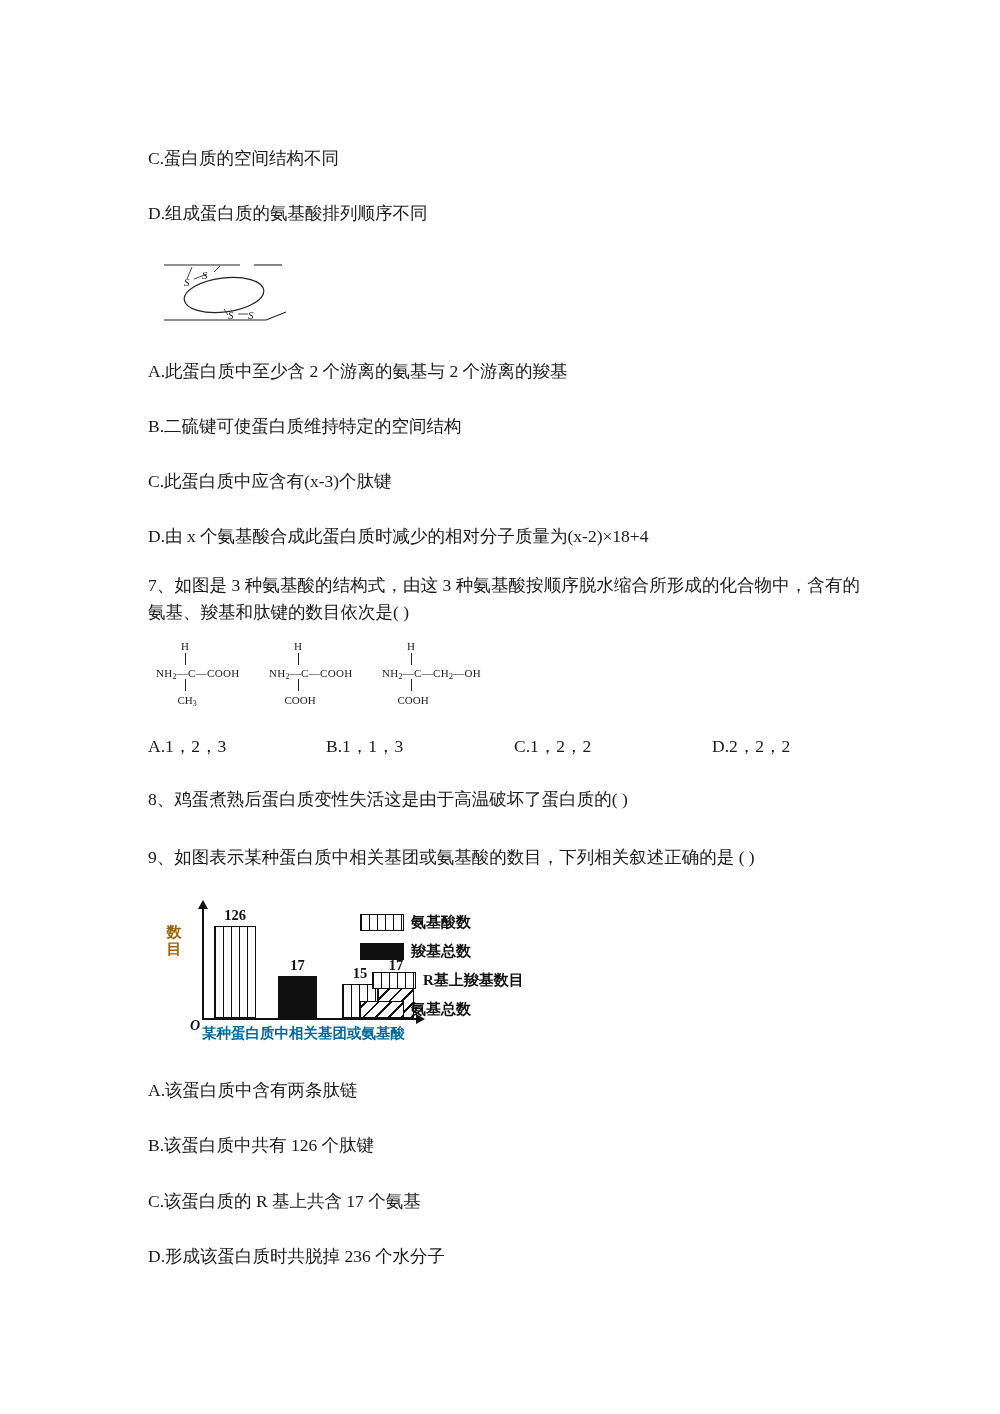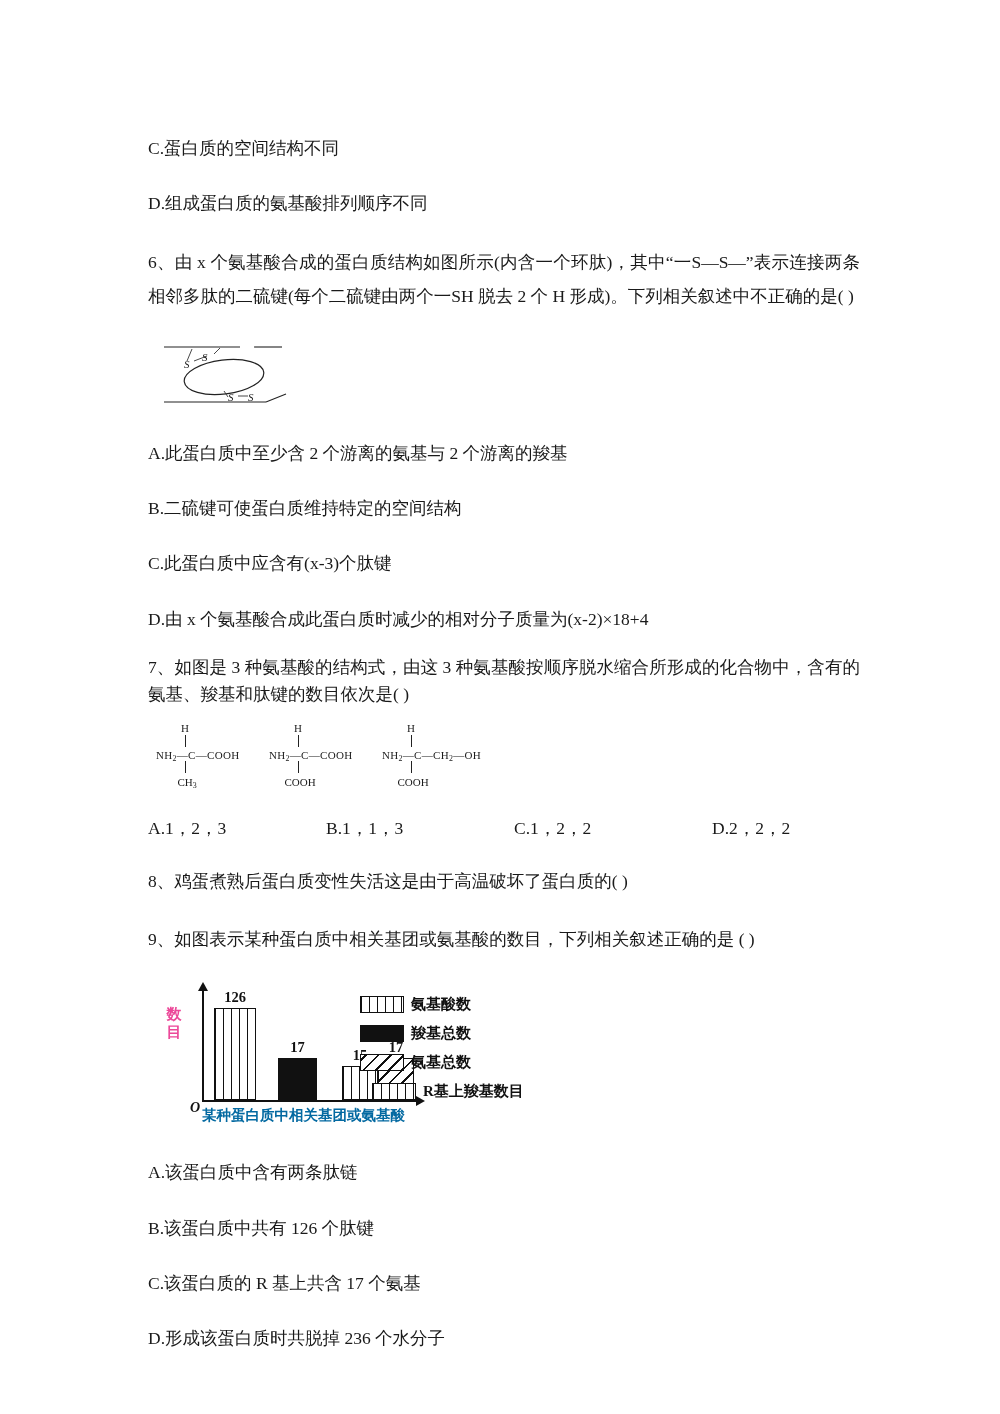--- a/index.html
+++ b/index.html
@@ -10,21 +10,21 @@
   body {
     width: 1000px;
     height: 1414px;
     position: relative;
     font-family: "Liberation Serif", "DejaVu Serif", serif;
     color: #1a1a1a;
     overflow: hidden;
   }
   .page {
     position: absolute;
-    left: 0; top: 0;
+    left: 0; top: 10px;
     width: 1000px;
     height: 1314px;
     background: #fff;
   }
   .content {
     position: absolute;
     left: 148px;
     top: 118px;
     width: 712px;
   }
@@ -155,21 +155,21 @@
   }
   .ylab {
     position: absolute;
     left: 10px;
     top: 28px;
     width: 20px;
     font-size: 15px;
     font-weight: bold;
     line-height: 1.15;
     text-align: center;
-    color: #ec4899;
+    color: #a16207;
   }
   .origin {
     position: absolute;
     left: 36px;
     top: 122px;
     font-size: 14px;
     font-style: italic;
     font-weight: bold;
     color: #111;
   }
@@ -245,21 +245,20 @@
 </style>
 </head>
 <body>
 
 <div class="page">
   <div class="content">
 
     <div class="opt tight">C.蛋白质的空间结构不同</div>
     <div class="opt">D.组成蛋白质的氨基酸排列顺序不同</div>
 
-    <div class="qstem">6、由 x 个氨基酸合成的蛋白质结构如图所示(内含一个环肽)，其中“一S—S—”表示连接两条相邻多肽的二硫键(每个二硫键由两个一SH 脱去 2 个 H 形成)。下列相关叙述中不正确的是(        )</div>
 
     <div class="fig-ss">
       <svg width="150" height="72" viewBox="0 0 150 72">
 
         <line x1="2" y1="8" x2="78" y2="8" stroke="#222" stroke-width="1.1"></line>
         <line x1="92" y1="8" x2="120" y2="8" stroke="#222" stroke-width="1.1"></line>
 
         <line x1="2" y1="63" x2="104" y2="63" stroke="#222" stroke-width="1.1"></line>
         <line x1="104" y1="63" x2="124" y2="55" stroke="#222" stroke-width="1.1"></line>
 
@@ -355,26 +354,26 @@
       <div class="legend">
         <div class="legend-row">
           <span class="swatch pat-vstripe"></span>
           <span class="legend-label">氨基酸数</span>
         </div>
         <div class="legend-row">
           <span class="swatch pat-solid"></span>
           <span class="legend-label">羧基总数</span>
         </div>
         <div class="legend-row">
+          <span class="swatch pat-grid"></span>
+          <span class="legend-label">R基上羧基数目</span>
+        </div>
+        <div class="legend-row">
           <span class="swatch pat-diag"></span>
           <span class="legend-label">氨基总数</span>
-        </div>
-        <div class="legend-row">
-          <span class="swatch pat-grid"></span>
-          <span class="legend-label">R基上羧基数目</span>
         </div>
       </div>
     </div>
 
     <div class="opt blk-gap-lg">A.该蛋白质中含有两条肽链</div>
     <div class="opt">B.该蛋白质中共有 126 个肽键</div>
     <div class="opt">C.该蛋白质的 R 基上共含 17 个氨基</div>
     <div class="opt">D.形成该蛋白质时共脱掉 236 个水分子</div>
 
   </div>

